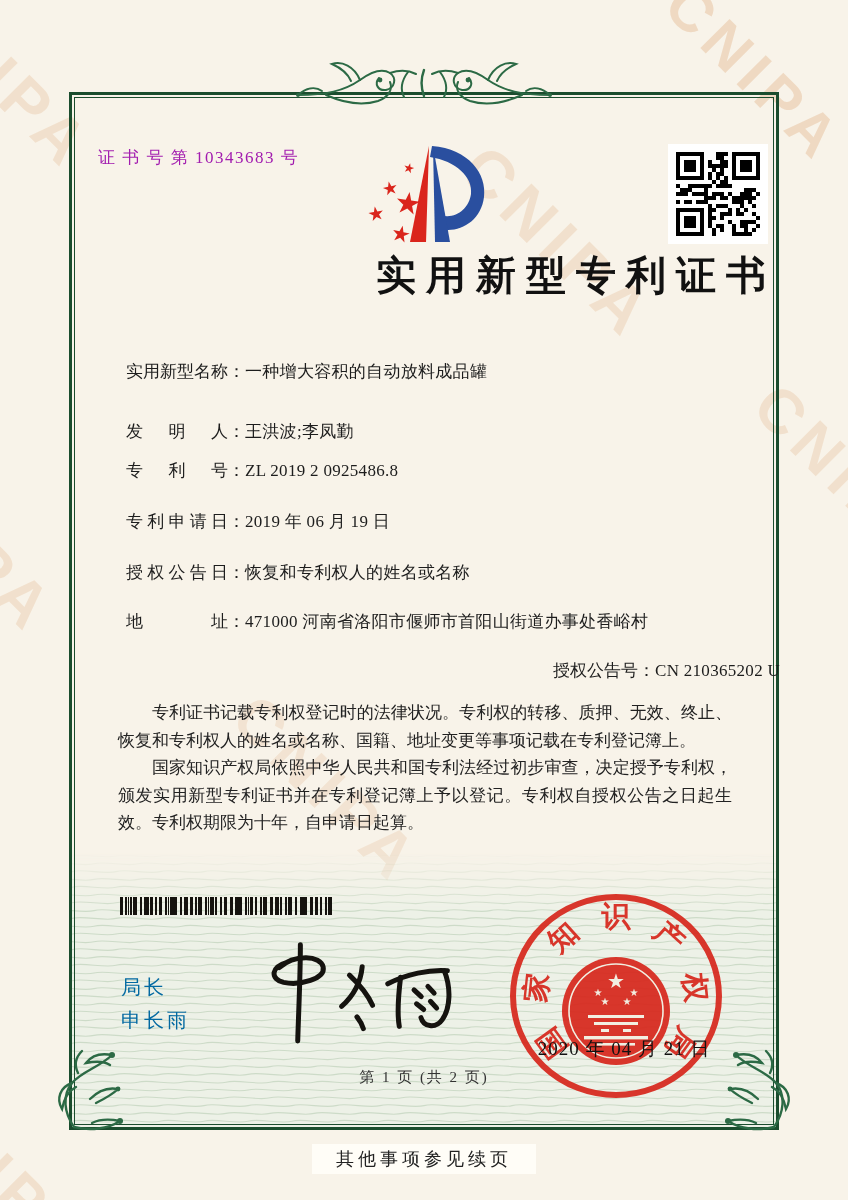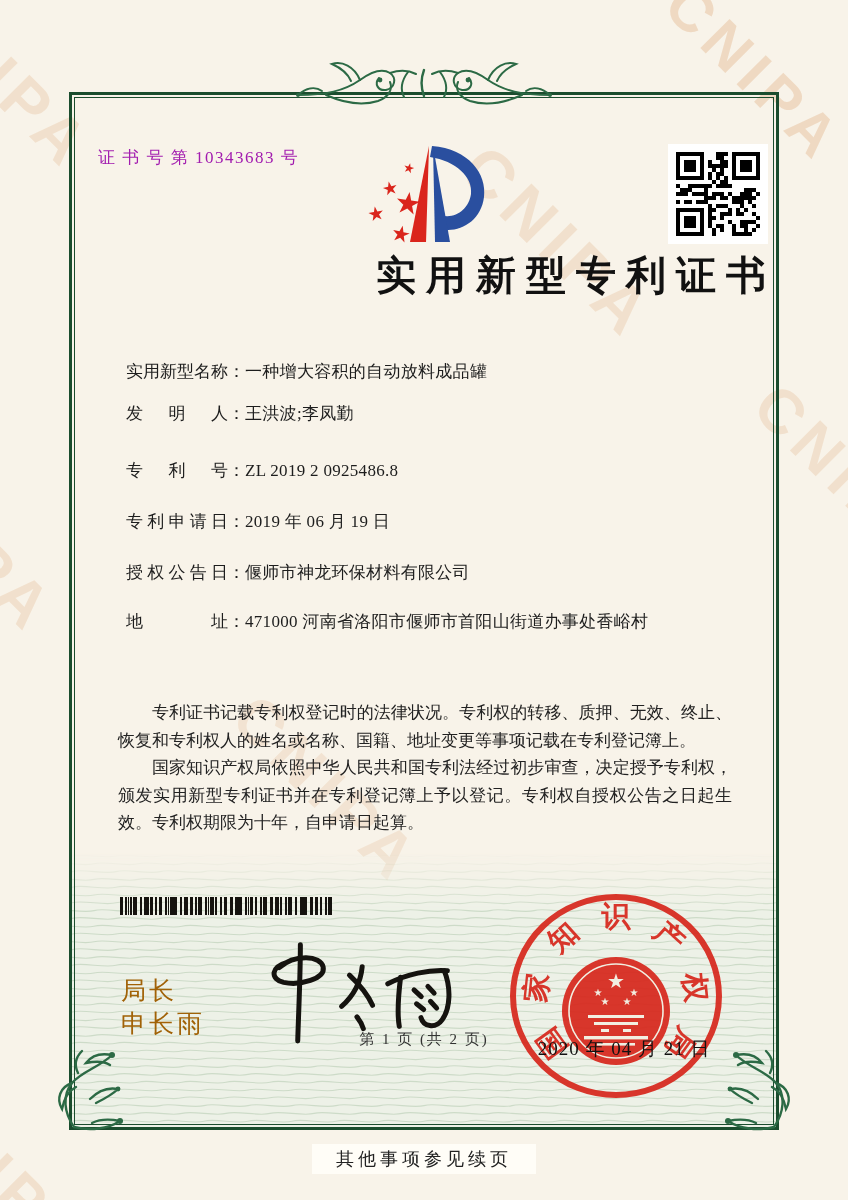--- a/index.html
+++ b/index.html
@@ -66,32 +66,32 @@
   .barcode{
     position:absolute;left:120px;top:897px;width:215px;height:18px;
     background-image:
       repeating-linear-gradient(90deg,#15130f 0 2px,transparent 2px 5px),
       repeating-linear-gradient(90deg,#15130f 0 1px,transparent 1px 8px),
       repeating-linear-gradient(90deg,#15130f 0 3px,transparent 3px 13px);
   }
   .signer-title,.signer-name{
     position:absolute;left:121px;
     font-family:"Liberation Sans","DejaVu Sans",sans-serif;
-    font-size:25px;color:#a16207;letter-spacing:3px;
+    font-size:20px;color:#0369a1;letter-spacing:3px;
   }
   .signer-title{top:974px;}
   .signer-name{top:1007px;}
   .signature{position:absolute;left:238px;top:933px;transform:rotate(-2deg);}
   .seal{position:absolute;left:505px;top:893px;opacity:.93;}
   .seal-date{
     position:absolute;left:524px;top:1036px;width:200px;text-align:center;
     font-size:19px;color:#111;letter-spacing:1px;white-space:nowrap;
   }
   .page-info{
-    position:absolute;left:72px;top:1030px;width:704px;text-align:center;
+    position:absolute;left:72px;top:1068px;width:704px;text-align:center;
     font-size:15px;letter-spacing:2px;color:#333;
   }
   .continuation{
     position:absolute;left:50%;transform:translateX(-50%);top:1144px;
     background:#fffdf7;padding:3px 24px;font-size:18px;letter-spacing:4px;color:#222;
     white-space:nowrap;
   }
 </style>
 </head>
 <body>
@@ -353,36 +353,37 @@
       <rect x="4" y="60" width="20" height="20" fill="#fff"></rect>
       <rect x="8" y="64" width="12" height="12" fill="#000"></rect>
     </svg>
 </div>
 
 <div class="doc-title">实用新型专利证书</div>
 
 <div class="field-row" style="top:360px;">
   <span class="field-label">实用新型名称</span><span class="field-colon">：</span><span class="field-value">一种增大容积的自动放料成品罐</span>
 </div>
-<div class="field-row" style="top:402px;">
+<div class="field-row" style="top:420px;">
   <span class="field-label">发明人</span><span class="field-colon">：</span><span class="field-value">王洪波;李凤勤</span>
 </div>
 <div class="field-row" style="top:459px;">
   <span class="field-label">专利号</span><span class="field-colon">：</span><span class="field-value">ZL 2019 2 0925486.8</span>
 </div>
 <div class="field-row" style="top:510px;">
   <span class="field-label">专利申请日</span><span class="field-colon">：</span><span class="field-value">2019 年 06 月 19 日</span>
 </div>
 <div class="field-row" style="top:561px;">
-  <span class="field-label">授权公告日</span><span class="field-colon">：</span><span class="field-value">偃师市神龙环保材料有限公司</span>
+  <span class="field-label">授权公告日</span><span class="field-colon">：</span><span class="field-value">恢复和专利权人的姓名或名称</span>
 </div>
 <div class="field-row" style="top:610px;">
   <span class="field-label">地址</span><span class="field-colon">：</span><span class="field-value">471000 河南省洛阳市偃师市首阳山街道办事处香峪村</span>
 </div>
 <div class="field-row" style="top:659px;width:612px;">
+  <span class="grant-no"><span>授权公告号</span><span class="field-colon">：</span><span class="field-value">CN 210365202 U</span></span>
 </div>
 
 <div class="legal-text">
   <p>专利证书记载专利权登记时的法律状况。专利权的转移、质押、无效、终止、恢复和专利权人的姓名或名称、国籍、地址变更等事项记载在专利登记簿上。</p>
   <p>国家知识产权局依照中华人民共和国专利法经过初步审查，决定授予专利权，颁发实用新型专利证书并在专利登记簿上予以登记。专利权自授权公告之日起生效。专利权期限为十年，自申请日起算。</p>
 </div>
 
 <div class="barcode"></div>
 
 <div class="signer-title">局长</div>

